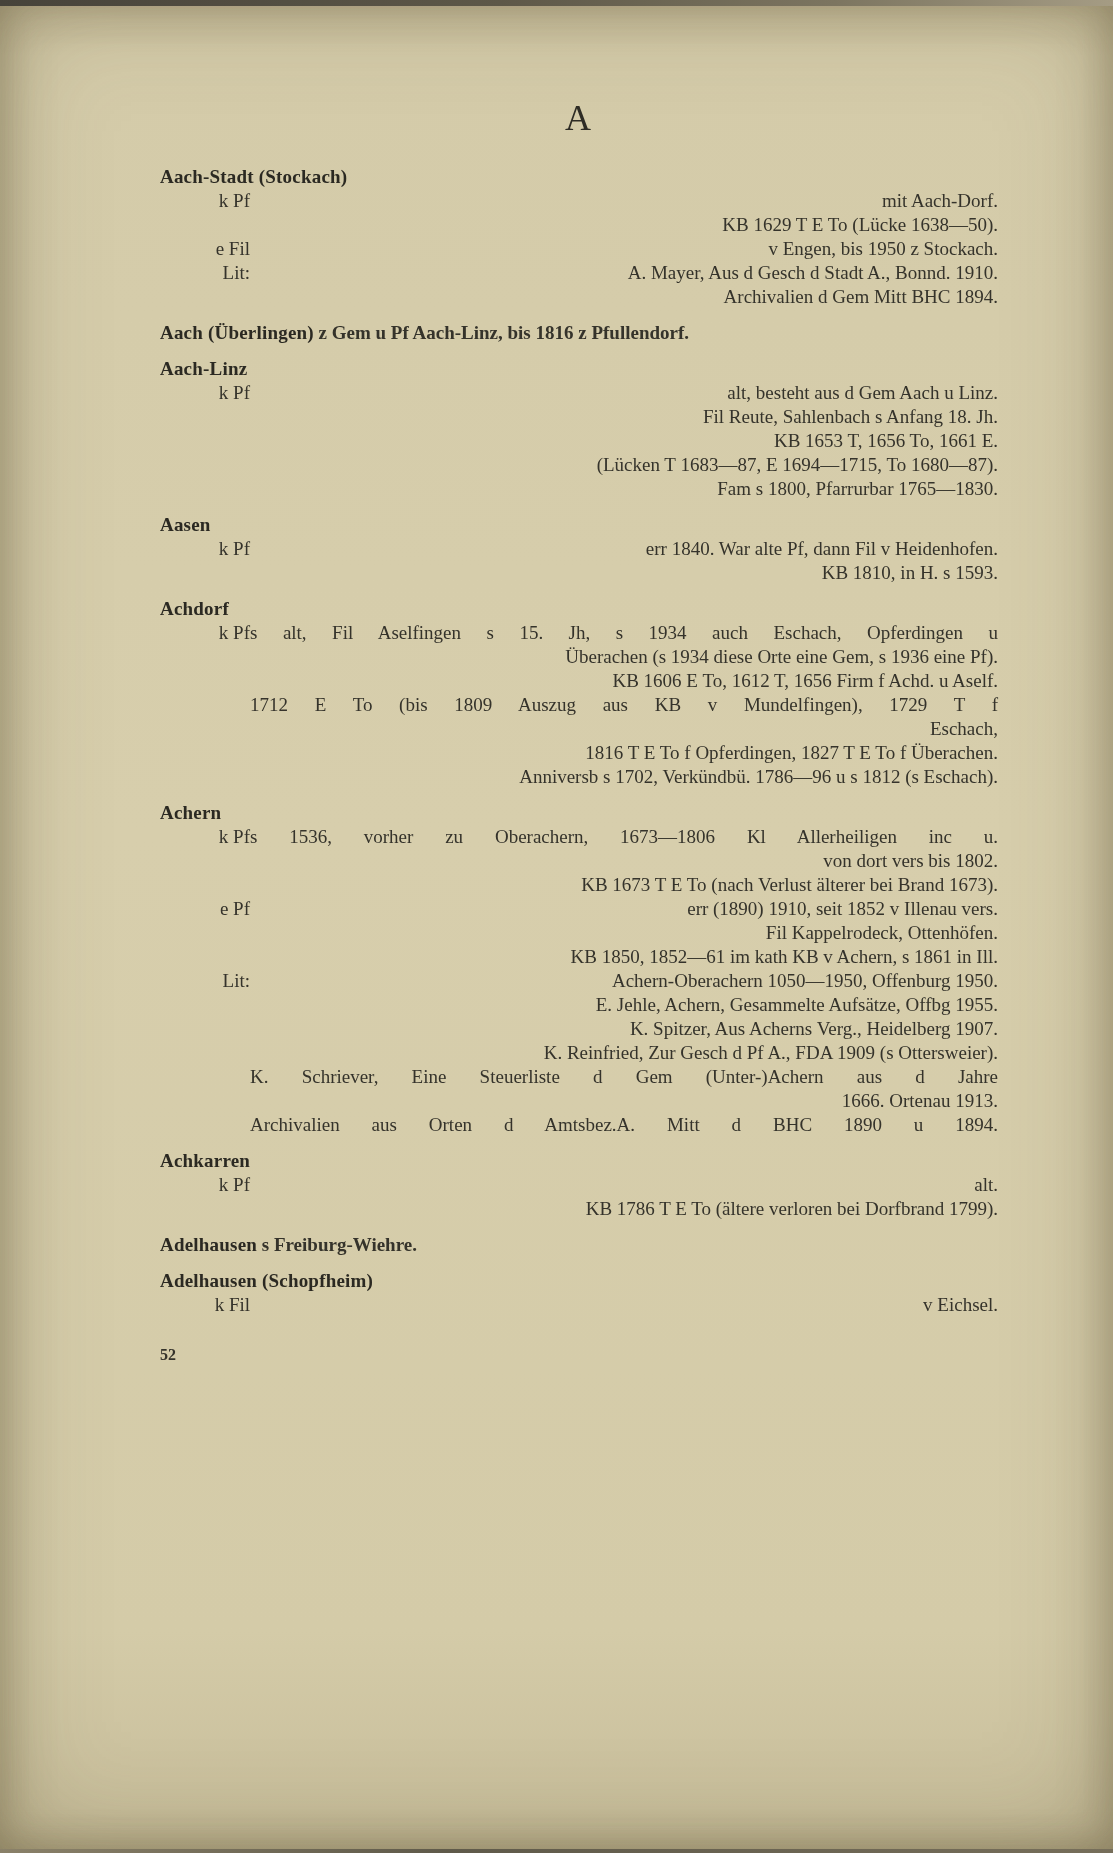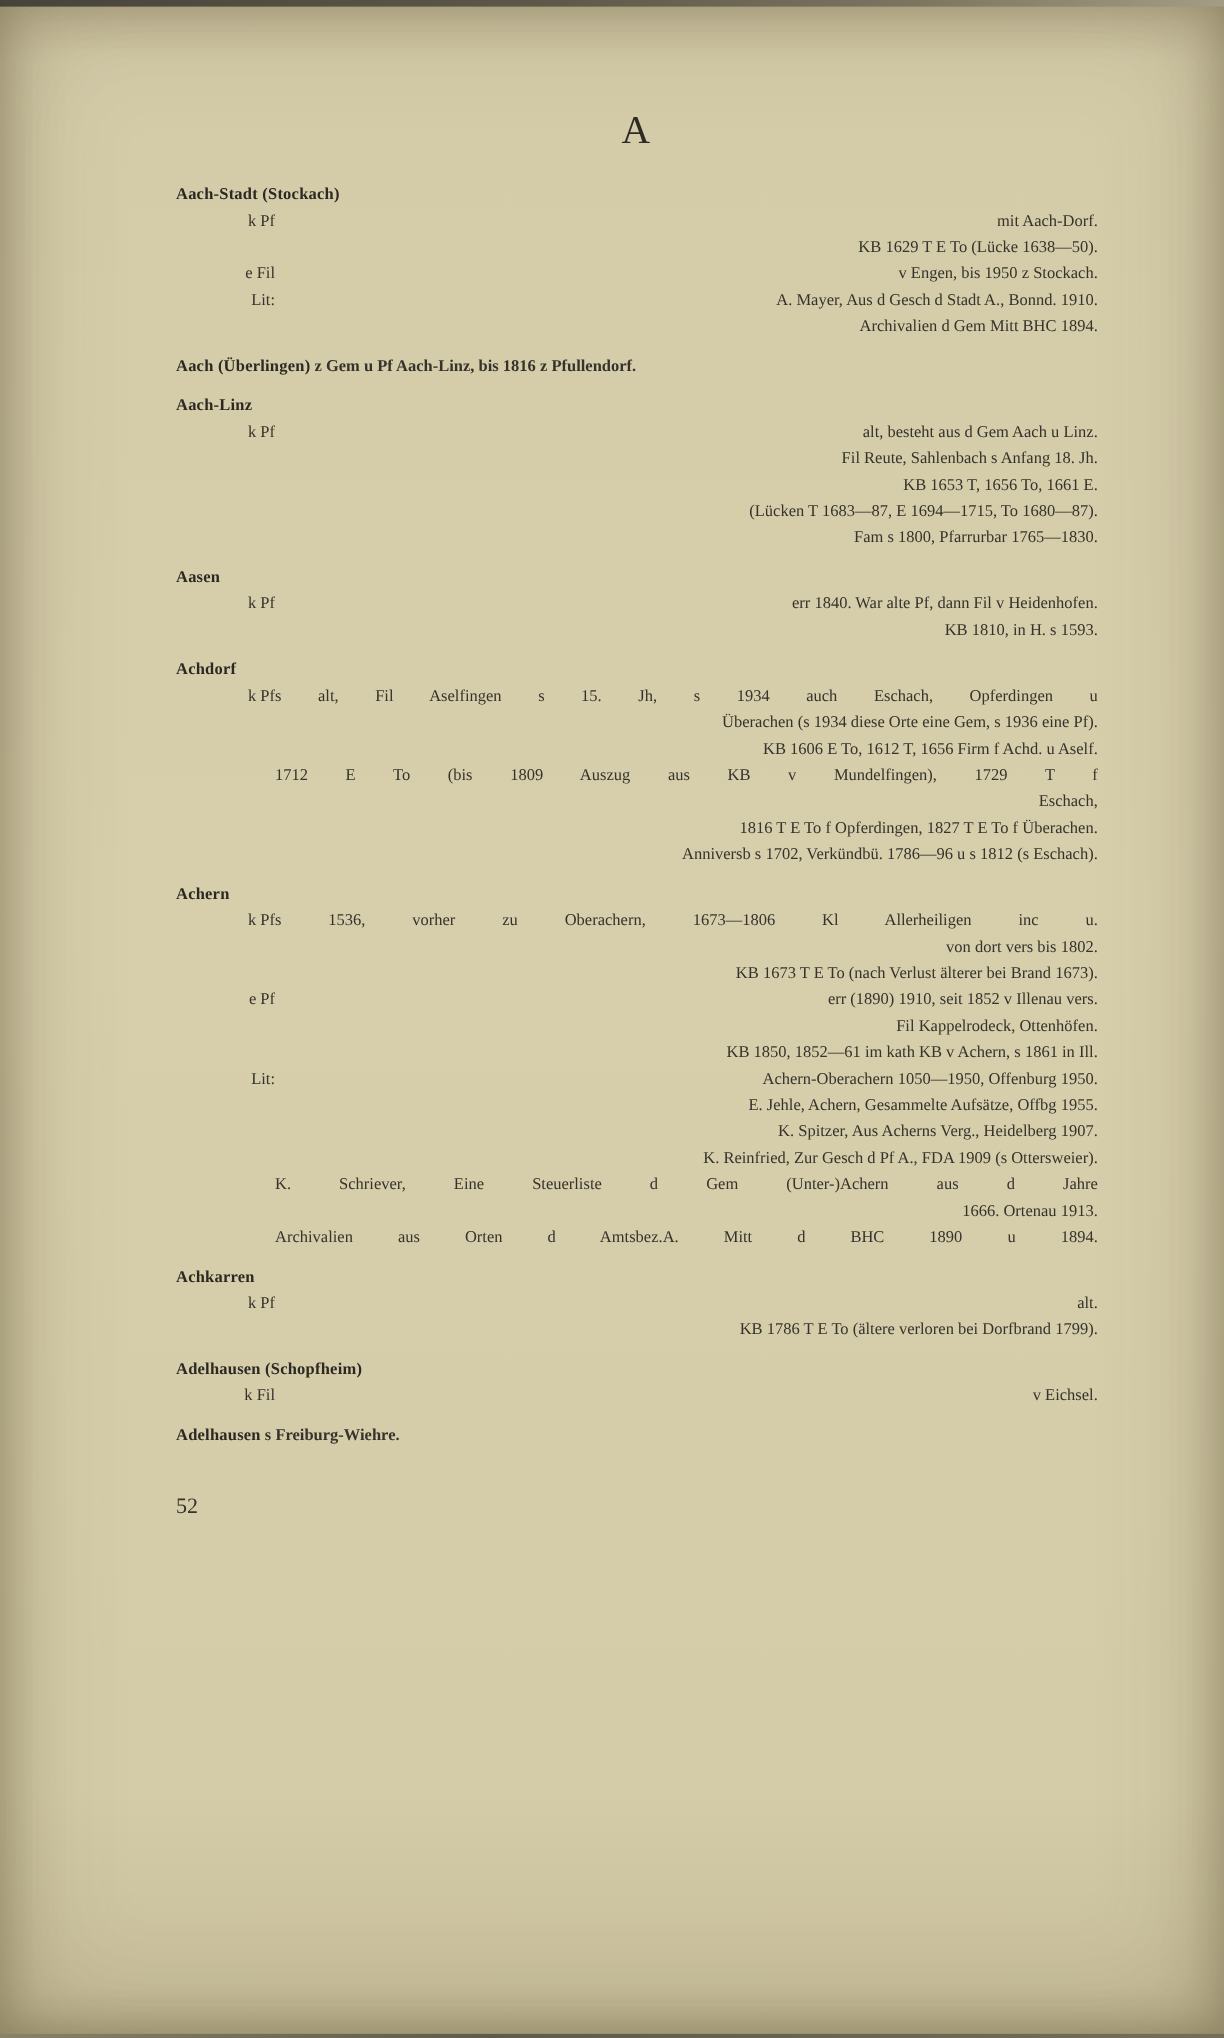--- a/index.html
+++ b/index.html
@@ -47,21 +47,21 @@
   .section-letter {
     text-align: center;
     font-size: 36px;
     line-height: 44px;
     letter-spacing: 2px;
     color: #2e2c25;
     margin-bottom: 25px;
   }
   .entry {
     margin-bottom: 12px;
-    font-size: 15px;
+    font-size: 19px;
   }
   .headline {
     line-height: 24px;
   }
   .headword {
     font-weight: 700;
     color: #2b2922;
     letter-spacing: 0.2px;
   }
   .inline-text {
@@ -83,24 +83,25 @@
   }
   .row.ind .text {
     padding-left: 52px;
   }
   .row.j .text {
     text-align: justify;
     -moz-text-align-last: justify;
     text-align-last: justify;
   }
   .page-number {
-    margin-top: 40px;
-    font-size: 20px;
+    margin-top: 26px;
+    font-size: 16px;
     line-height: 24px;
     color: #35332b;
+    font-weight: bold;
   }
 </style>
 </head>
 <body>
 
 <div class="paper">
   <div class="top-edge"></div>
 
   <div class="content">
     <div class="section-letter">A</div>
@@ -257,28 +258,28 @@
           <div class="row">
             <span class="label">k Pf</span>
             <span class="text">alt.</span>
           </div>
           <div class="row">
             <span class="label"></span>
             <span class="text">KB 1786 T E To (ältere verloren bei Dorfbrand 1799).</span>
           </div>
         </div>
         <div class="entry">
+          <div class="headline"><span class="headword">Adelhausen</span><span class="inline-text">&nbsp;s Freiburg-Wiehre.</span></div>
+        </div>
+        <div class="entry">
           <div class="headline"><span class="headword">Adelhausen (Schopfheim)</span></div>
           <div class="row">
             <span class="label">k Fil</span>
             <span class="text">v Eichsel.</span>
           </div>
         </div>
-        <div class="entry">
-          <div class="headline"><span class="headword">Adelhausen</span><span class="inline-text">&nbsp;s Freiburg-Wiehre.</span></div>
-        </div>
       </div>
 
     <div class="page-number">52</div>
   </div>
 
   <div class="bottom-edge"></div>
 </div>
 
 </body></html>

